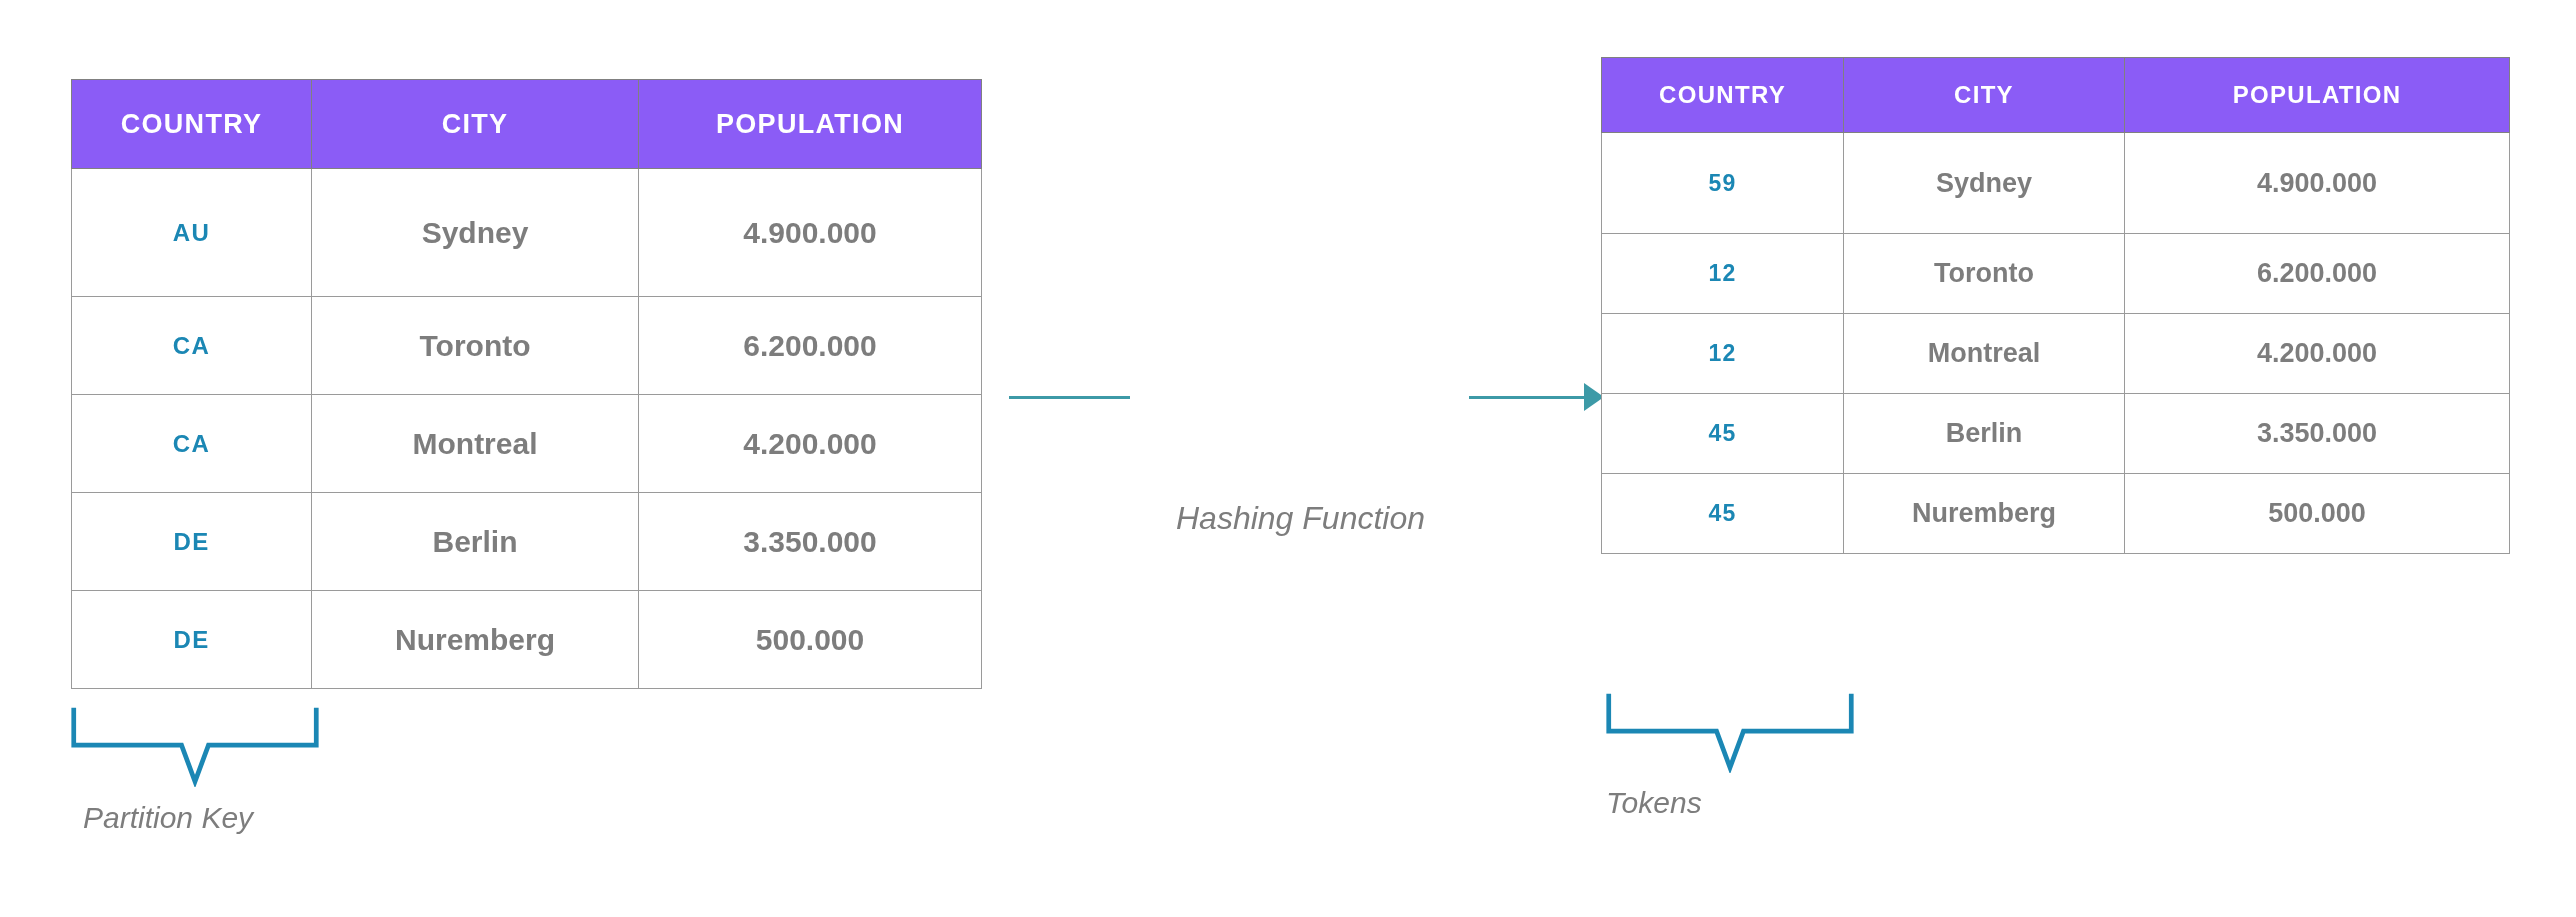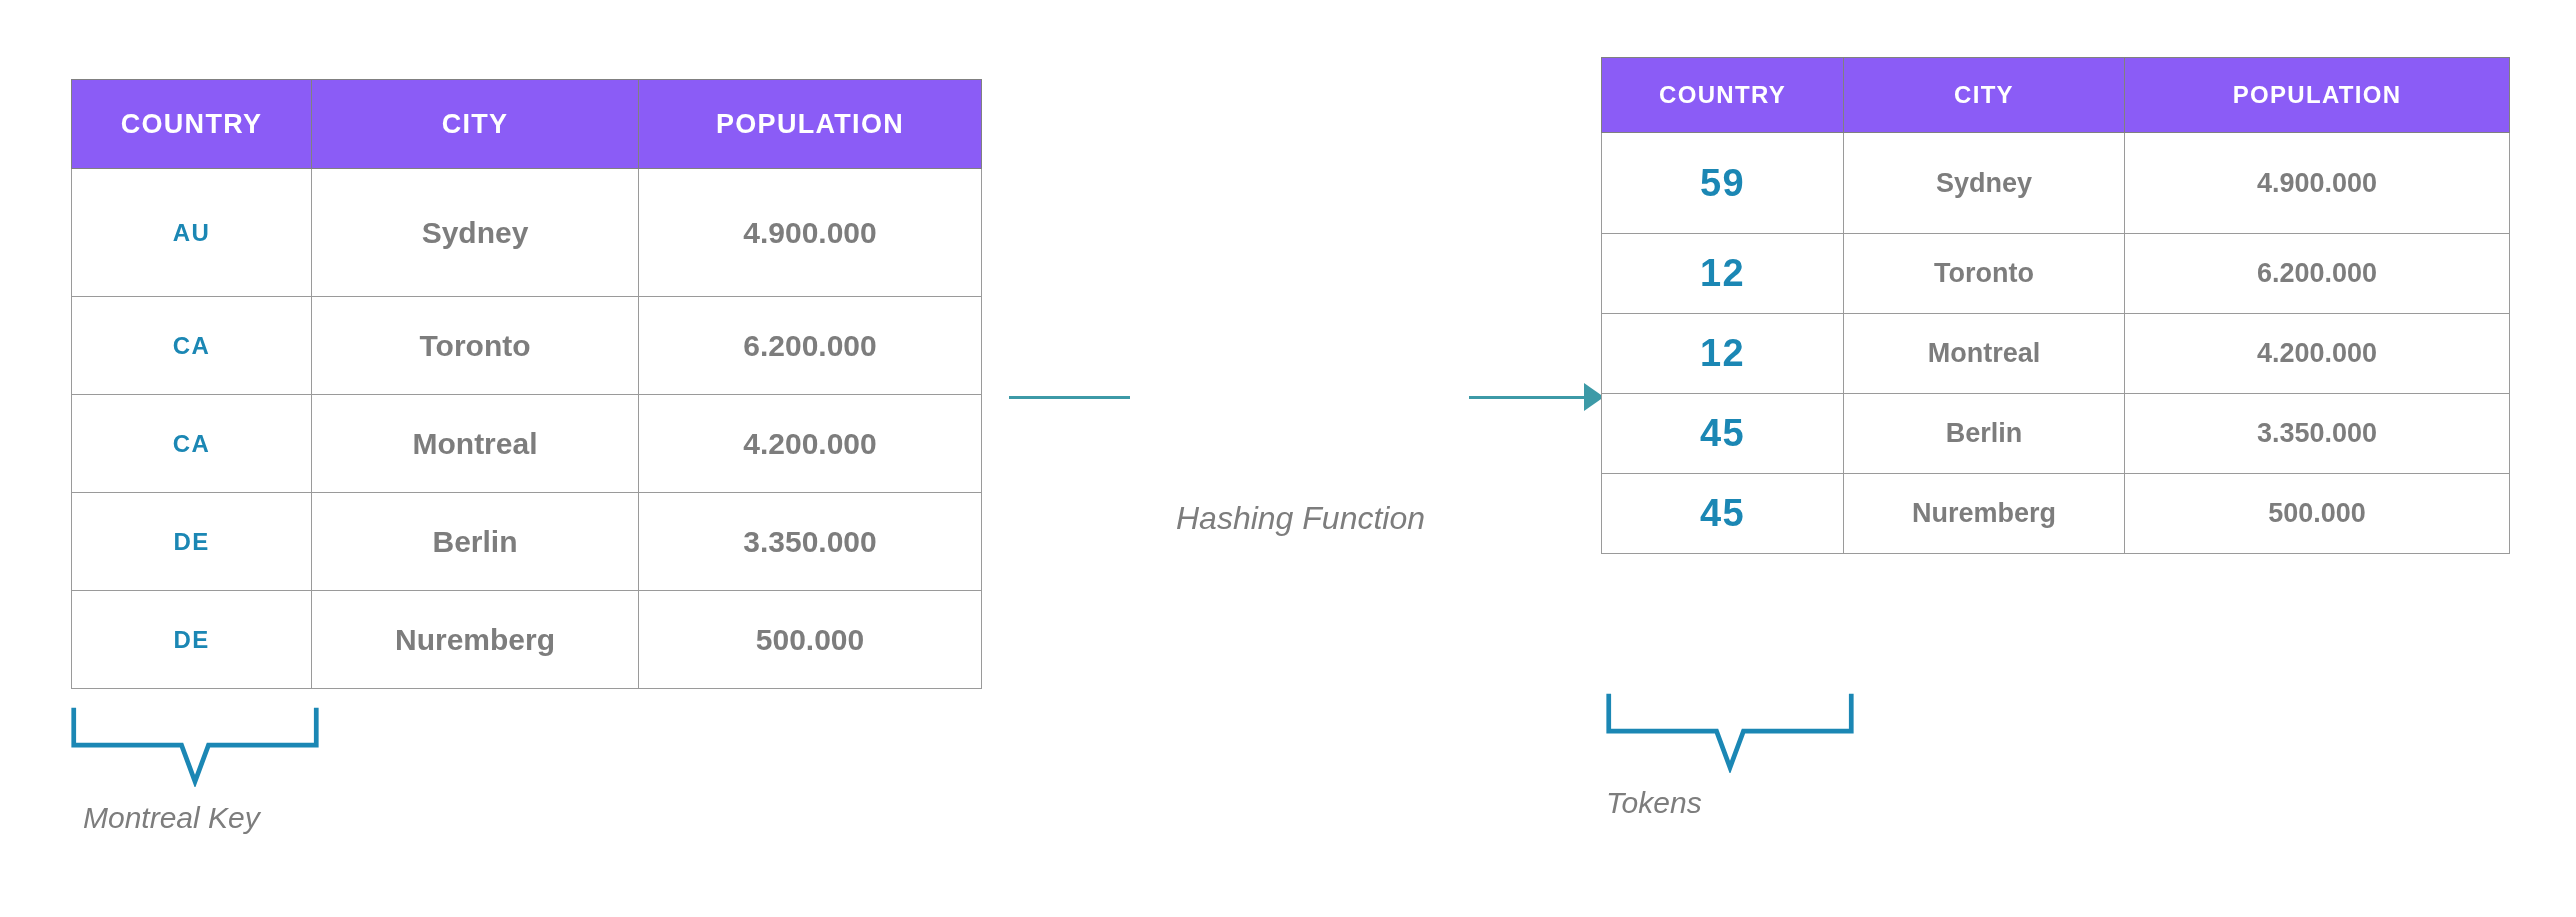--- a/index.html
+++ b/index.html
@@ -69,21 +69,21 @@
     left: 1601px;
     top: 57px;
     width: 909px;
   }
   #table-right thead th { height: 74px; font-size: 24px; }
   #table-right tbody td { height: 79px; font-size: 27px; }
   #table-right tbody tr:first-child td { height: 100px; }
   #table-right col.c-country { width: 242px; }
   #table-right col.c-city    { width: 281px; }
   #table-right col.c-pop     { width: 385px; }
-  #table-right tbody td.key-cell { font-size: 38px; letter-spacing: 1.3px; }
+  #table-right tbody td.key-cell { font-size: 23px; letter-spacing: 1.3px; }
 
   
   #partitioner-box {
     position: absolute;
     left: 1128px;
     top: 339px;
     width: 341px;
     height: 118px;
     background: #808080;
     color: #ffffff;
@@ -238,21 +238,21 @@
         <td class="key-cell">45</td>
         <td>Nuremberg</td>
         <td>500.000</td>
       </tr>
     </tbody>
   </table>
 
   <svg id="brace-left" class="brace-svg" width="256" height="81" viewBox="0 0 380 120">
     <path d="M 10 6 L 10 58 L 170 58 L 190 112 L 210 58 L 370 58 L 370 6" fill="none" stroke="#1b87b4" stroke-width="7" stroke-linecap="square" stroke-linejoin="miter"></path>
   </svg>
-  <div id="brace-left-label" class="brace-label">Montreal Key</div>
+  <div id="brace-left-label" class="brace-label">Partition Key</div>
 
   <svg id="brace-right" class="brace-svg" width="256" height="81" viewBox="0 0 380 120">
     <path d="M 10 6 L 10 58 L 170 58 L 190 112 L 210 58 L 370 58 L 370 6" fill="none" stroke="#1b87b4" stroke-width="7" stroke-linecap="square" stroke-linejoin="miter"></path>
   </svg>
   <div id="brace-right-label" class="brace-label">Tokens</div>
 
 </div>
 
 
 </body></html>

